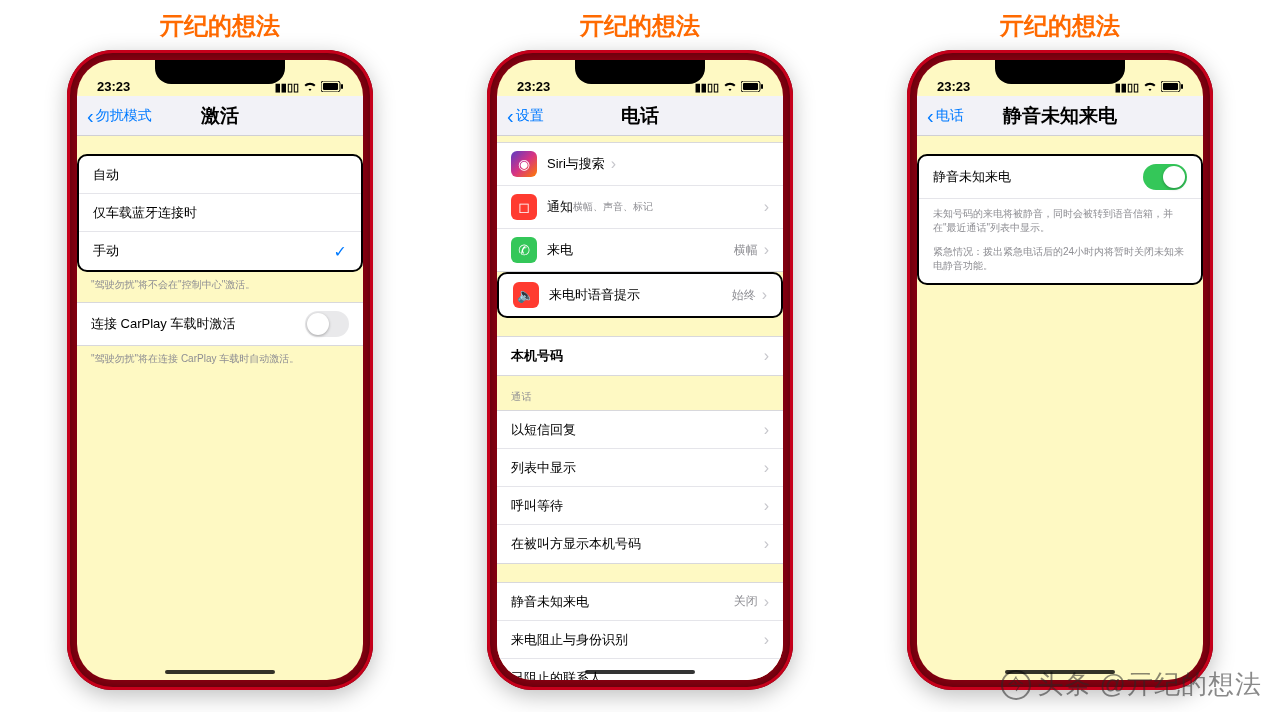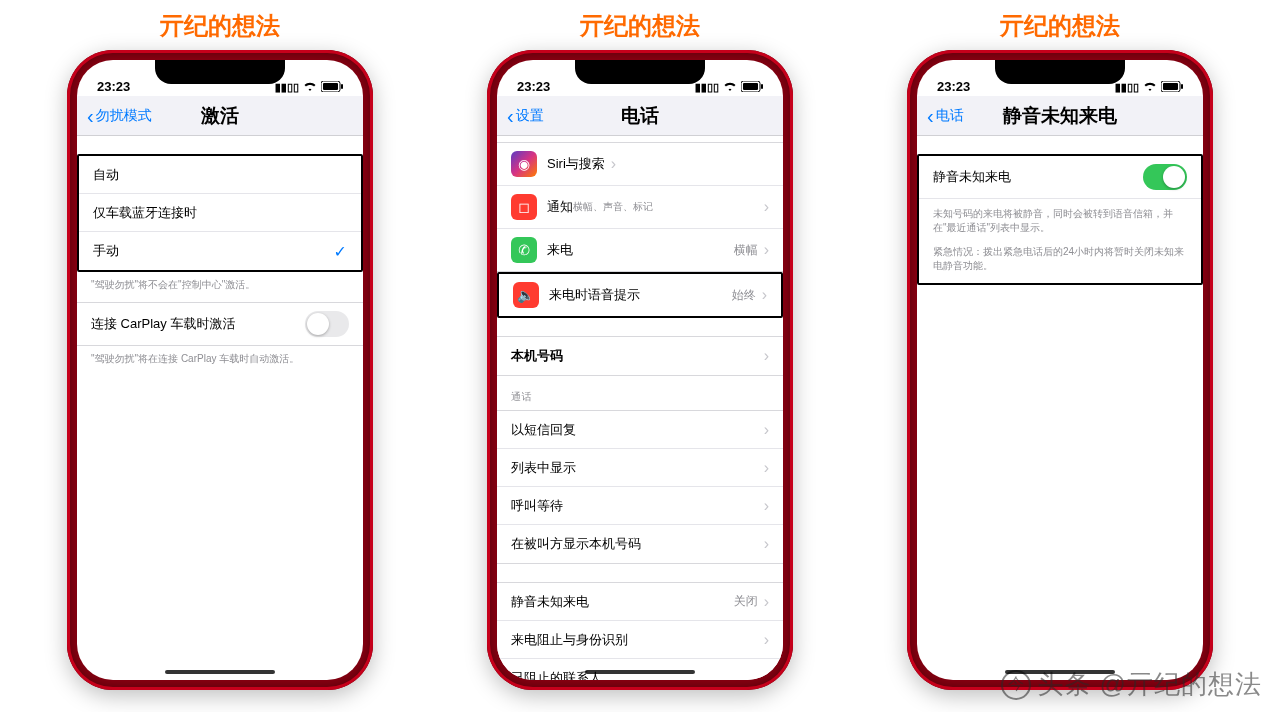--- a/index.html
+++ b/index.html
@@ -23,21 +23,21 @@
     border-radius: 46px;
     padding: 10px;
     box-shadow:
       inset 0 0 0 3px #c6001b,
       0 6px 22px rgba(0,0,0,.25),
       inset 0 0 18px rgba(0,0,0,.6);
     position: relative;
   }
   .screen {
     width: 100%; height: 100%;
-    background: #ffffff;
+    background: #fef9c3;
     border-radius: 36px;
     overflow: hidden;
     position: relative;
     display: flex; flex-direction: column;
   }
   .notch {
     position: absolute; top: 0; left: 50%; transform: translateX(-50%);
     width: 130px; height: 24px; background: #000;
     border-bottom-left-radius: 16px; border-bottom-right-radius: 16px;
     z-index: 5;
@@ -54,21 +54,21 @@
   }
   .nav-title { font-size: 19px; font-weight: 700; color: #000; }
   .back {
     position: absolute; left: 10px; top: 0; bottom: 0;
     display: flex; align-items: center; gap: 2px;
     color: #007aff; font-size: 14px;
   }
   .chev { font-size: 20px; line-height: 1; font-weight: 300; }
   .content { flex: 1; overflow: hidden; }
   .group { background: #fff; border-top: 1px solid #d8d8dc; border-bottom: 1px solid #d8d8dc; }
-  .group.box { border: 2px solid #000; border-radius: 2px; }
+  .group.box { border: 2px solid #000; border-radius: 10px; }
   .row {
     min-height: 38px; padding: 8px 14px;
     display: flex; align-items: center;
     border-bottom: 1px solid #e5e5ea;
     font-size: 13px; color: #000;
     position: relative;
   }
   .row:last-child { border-bottom: none; }
   .row .val { margin-left: auto; color: #8e8e93; font-size: 12px; }
   .row .chk { margin-left: auto; color: #007aff; font-size: 16px; }

